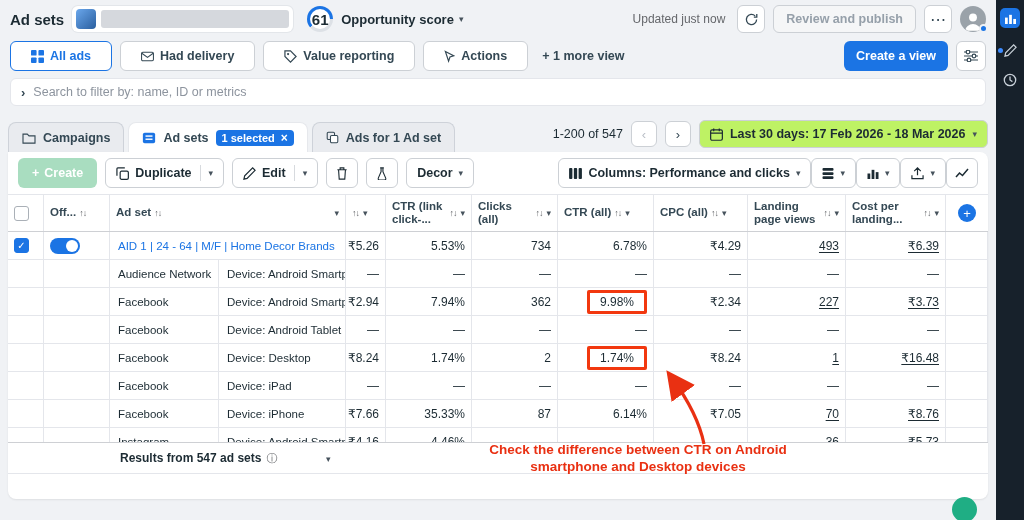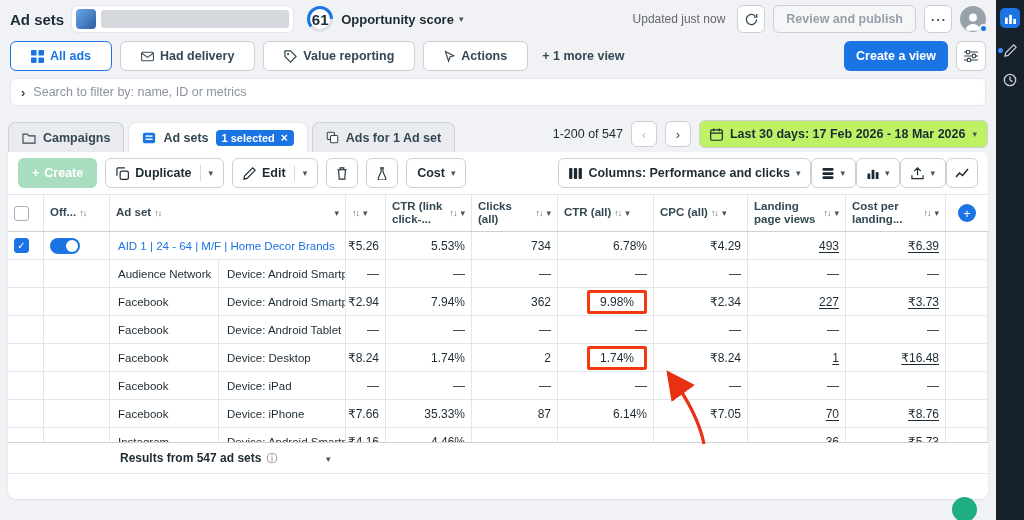--- a/index.html
+++ b/index.html
@@ -295,21 +295,21 @@
           <svg width="12" height="13" viewBox="0 0 12 14">
               <path d="M1 3h10M4 3V1h4v2M2.3 3l.7 10h6l.7-10" fill="none" stroke="currentColor" stroke-width="1.2"></path>
             </svg>
         </button>
         <button class="btn icon-only">
           <svg width="12" height="13" viewBox="0 0 12 14">
               <path d="M4 1h4M5 1v4L2 12a1.4 1.4 0 0 0 1.3 2h5.4A1.4 1.4 0 0 0 10 12L7 5V1" fill="none" stroke="currentColor" stroke-width="1.2"></path>
             </svg>
         </button>
         <button class="btn">
-          <span>Cost</span>
+          <span>Decor</span>
           <span class="caret">▾</span>
         </button>
         <div class="toolbar-right">
           <button class="btn">
             <svg width="13" height="11" viewBox="0 0 14 12">
                 <rect width="3.6" height="12" rx="1" fill="currentColor"></rect>
                 <rect x="5.2" width="3.6" height="12" rx="1" fill="currentColor"></rect>
                 <rect x="10.4" width="3.6" height="12" rx="1" fill="currentColor"></rect>
               </svg>
             <span>Columns: Performance and clicks</span>
@@ -648,20 +648,21 @@
           <span class="txt">
             <span>Results from 547 ad sets</span>
             <span class="info">ⓘ</span>
           </span>
           <span class="caret">▾</span>
         </div>
       </div>
     </div>
   </div>
 
+  <div class="annotation">Check the difference between CTR on Android smartphone and Desktop devices</div>
   <svg class="overlay" width="1024" height="520" viewBox="0 0 1024 520">
     <defs>
       <marker id="ah" markerWidth="9" markerHeight="9" refX="6" refY="4.5" orient="auto">
         <path d="M0 0L9 4.5L0 9z" fill="#e93012"></path>
       </marker>
     </defs>
     <path d="M704 444 C 700 424 688 400 672 378" stroke="#e93012" stroke-width="3.2" fill="none" marker-end="url(#ah)"></path>
   </svg>
 
   <div class="chat-bubble"></div>

